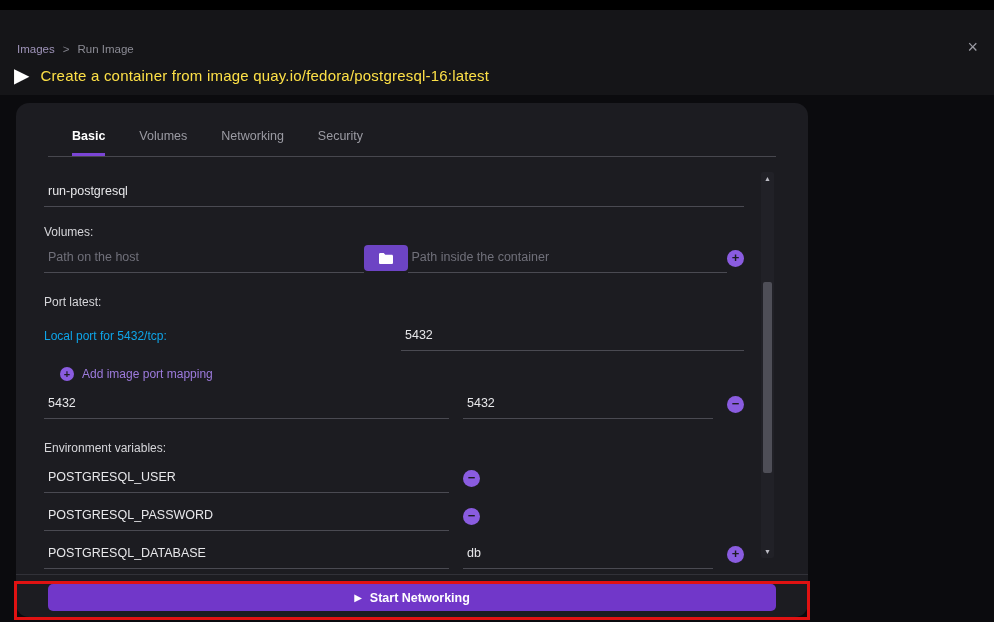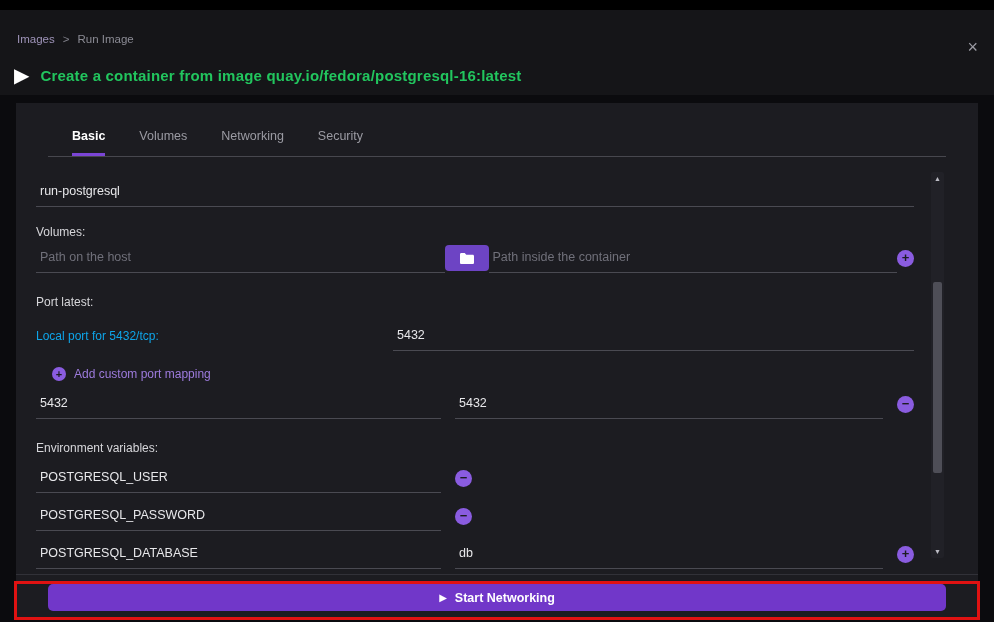--- a/index.html
+++ b/index.html
@@ -9,51 +9,51 @@
     -webkit-font-smoothing:antialiased;
   }
   .screen {
     position:relative; width:994px; height:622px;
     background:#0b0b0e; overflow:hidden;
   }
   .titlebar { position:absolute; top:0; left:0; right:0; height:10px; background:#000; }
 
   
   .header { position:absolute; top:10px; left:0; right:0; height:85px; background:#151518; }
-  .breadcrumb { position:absolute; top:23px; left:17px; font-size:11.5px; display:flex; gap:8px; align-items:center; }
+  .breadcrumb { position:absolute; top:33px; left:17px; font-size:11.5px; display:flex; gap:8px; align-items:center; }
   .crumb-link { color:#9e93b8; cursor:pointer; }
   .crumb-sep { color:#80808a; }
   .crumb-current { color:#8b8b94; }
   .close-btn {
     position:absolute; top:28px; right:16px; background:none; border:none;
     color:#9a9aa2; font-size:18px; line-height:1; cursor:pointer; font-family:inherit;
   }
   .title-row { position:absolute; top:55px; left:14px; right:20px; display:flex; align-items:center; gap:11px; }
   .play-icon-lg { color:#ffffff; font-size:20px; line-height:1; }
-  .page-title { font-size:15px; font-weight:700; color:#22c55e; letter-spacing:.2px; }
+  .page-title { font-size:15px; font-weight:400; color:#fde047; letter-spacing:.2px; }
 
   
   .card {
-    position:absolute; left:16px; top:103px; width:962px; height:514px;
-    background:#1c1c21; border-radius:0;
+    position:absolute; left:16px; top:103px; width:792px; height:514px;
+    background:#1c1c21; border-radius:13px;
   }
 
   .tabs {
     display:flex; margin:0 32px; padding:26px 0 0 24px; gap:34px;
     border-bottom:1px solid #47474e;
   }
   .tab { font-size:12.5px; color:#9b9ba3; padding-bottom:10px; cursor:pointer; }
   .tab.active { color:#ffffff; font-weight:700; border-bottom:3px solid #7b45d6; }
 
   
   .form-area {
     position:absolute; top:64px; left:0; right:0; bottom:42px;
     overflow:hidden; border-bottom:1px solid #313138;
   }
-  .scroll-content { padding:10px 64px 0 20px; }
+  .scroll-content { padding:10px 64px 0 28px; }
 
   .line-input {
     display:block; width:100%; background:transparent; border:none;
     border-bottom:1px solid #4a4a52; color:#e7e7ea; font-size:12.5px;
     padding:7px 4px 8px; outline:none; font-family:inherit;
   }
   .line-input::placeholder { color:#70707a; }
 
   .field-label { font-size:12px; color:#d6d6da; margin:18px 0 4px; }
   .label-gap { margin-top:22px; }
@@ -162,21 +162,21 @@
 
         <div class="field-label label-gap">Port latest:</div>
 
         <div class="port-row">
           <span class="inline-label">Local port for 5432/tcp:</span>
           <input class="line-input flex1" value="5432" style="">
         </div>
 
         <div class="add-custom">
           <span class="mini-circle">+</span>
-          <span>Add custom port mapping</span>
+          <span>Add image port mapping</span>
         </div>
 
         <div class="pair-row">
           <input class="line-input col1" value="5432" style="">
           <input class="line-input flex1" value="5432" style="">
           <button class="circle-btn">−</button>
         </div>
 
         <div class="field-label label-gap">Environment variables:</div>
 

